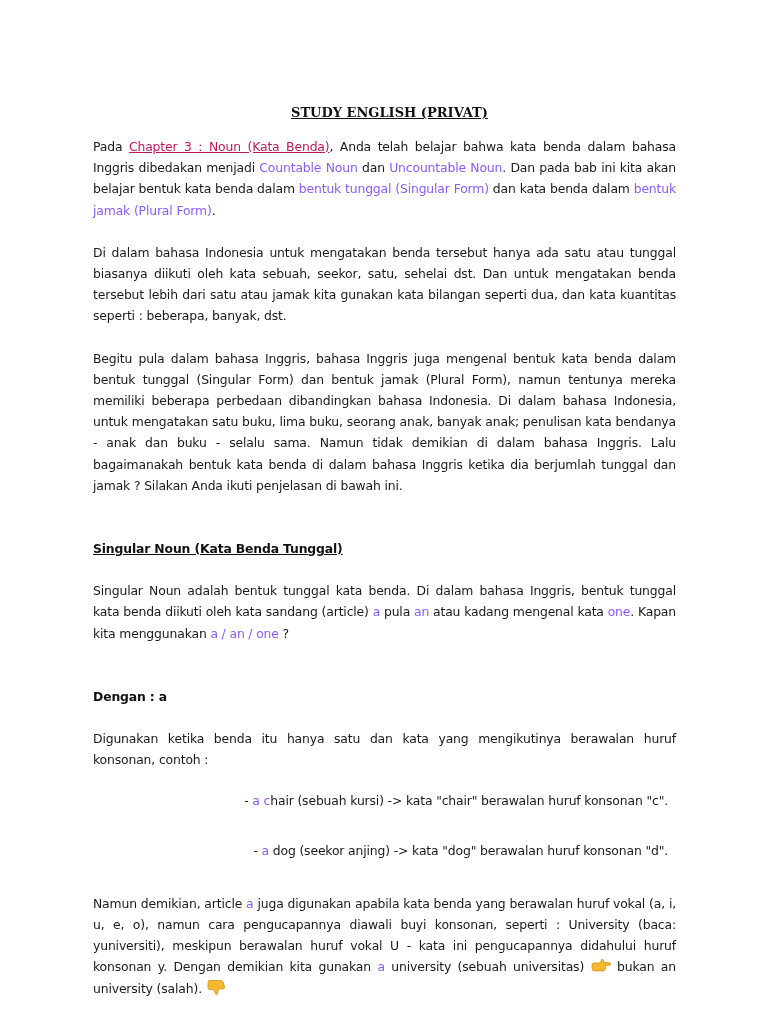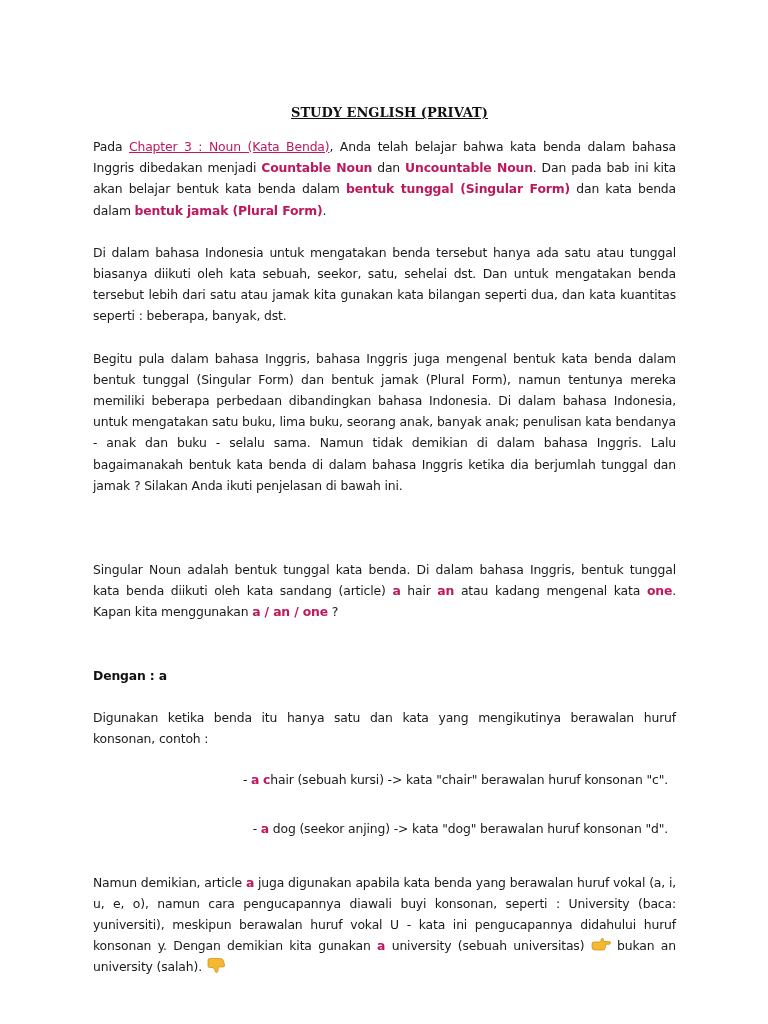--- a/index.html
+++ b/index.html
@@ -49,21 +49,21 @@
     text-align: justify;
   }
   .gap-1 { height: 21px; }
   .gap-2 { height: 42px; }
   .gap-sm { height: 12px; }
   .link {
     color: #be185d;
     text-decoration: underline;
     cursor: pointer;
   }
-  b { font-weight: bold; color: #be185d; }
+  b { font-weight: normal; color: #8b5cf6; }
   .section-heading {
     font-weight: bold;
     text-decoration: underline;
     color: #111;
   }
   .sub-heading {
     font-weight: bold;
     color: #111;
   }
   .list-line {
@@ -91,24 +91,25 @@
     <div class="gap-1"></div>
 
     <p>Di dalam bahasa Indonesia untuk mengatakan benda tersebut hanya ada satu atau tunggal biasanya diikuti oleh kata sebuah, seekor, satu, sehelai dst. Dan untuk mengatakan benda tersebut lebih dari satu atau jamak kita gunakan kata bilangan seperti dua, dan kata kuantitas seperti : beberapa, banyak, dst.</p>
 
     <div class="gap-1"></div>
 
     <p>Begitu pula dalam bahasa Inggris, bahasa Inggris juga mengenal bentuk kata benda dalam bentuk tunggal (Singular Form) dan bentuk jamak (Plural Form), namun tentunya mereka memiliki beberapa perbedaan dibandingkan bahasa Indonesia. Di dalam bahasa Indonesia, untuk mengatakan satu buku, lima buku, seorang anak, banyak anak; penulisan kata bendanya - anak dan buku - selalu sama. Namun tidak demikian di dalam bahasa Inggris. Lalu bagaimanakah bentuk kata benda di dalam bahasa Inggris ketika dia berjumlah tunggal dan jamak ? Silakan Anda ikuti penjelasan di bawah ini.</p>
 
     <div class="gap-2"></div>
 
+    <p class="section-heading">Singular Noun (Kata Benda Tunggal)</p>
 
     <div class="gap-1"></div>
 
-    <p><span>Singular Noun adalah bentuk tunggal kata benda. Di dalam bahasa Inggris, bentuk tunggal kata benda diikuti oleh kata sandang (article) </span><b>a</b><span> hair </span><b>an</b><span> atau kadang mengenal kata </span><b>one</b><span>. Kapan kita menggunakan </span><b>a / an / one</b><span> ?</span></p>
+    <p><span>Singular Noun adalah bentuk tunggal kata benda. Di dalam bahasa Inggris, bentuk tunggal kata benda diikuti oleh kata sandang (article) </span><b>a</b><span> pula </span><b>an</b><span> atau kadang mengenal kata </span><b>one</b><span>. Kapan kita menggunakan </span><b>a / an / one</b><span> ?</span></p>
 
     <div class="gap-2"></div>
 
     <p class="sub-heading">Dengan : a</p>
 
     <div class="gap-1"></div>
 
     <p>Digunakan ketika benda itu hanya satu dan kata yang mengikutinya berawalan huruf konsonan, contoh :</p>
 
     <div class="gap-sm"></div>

